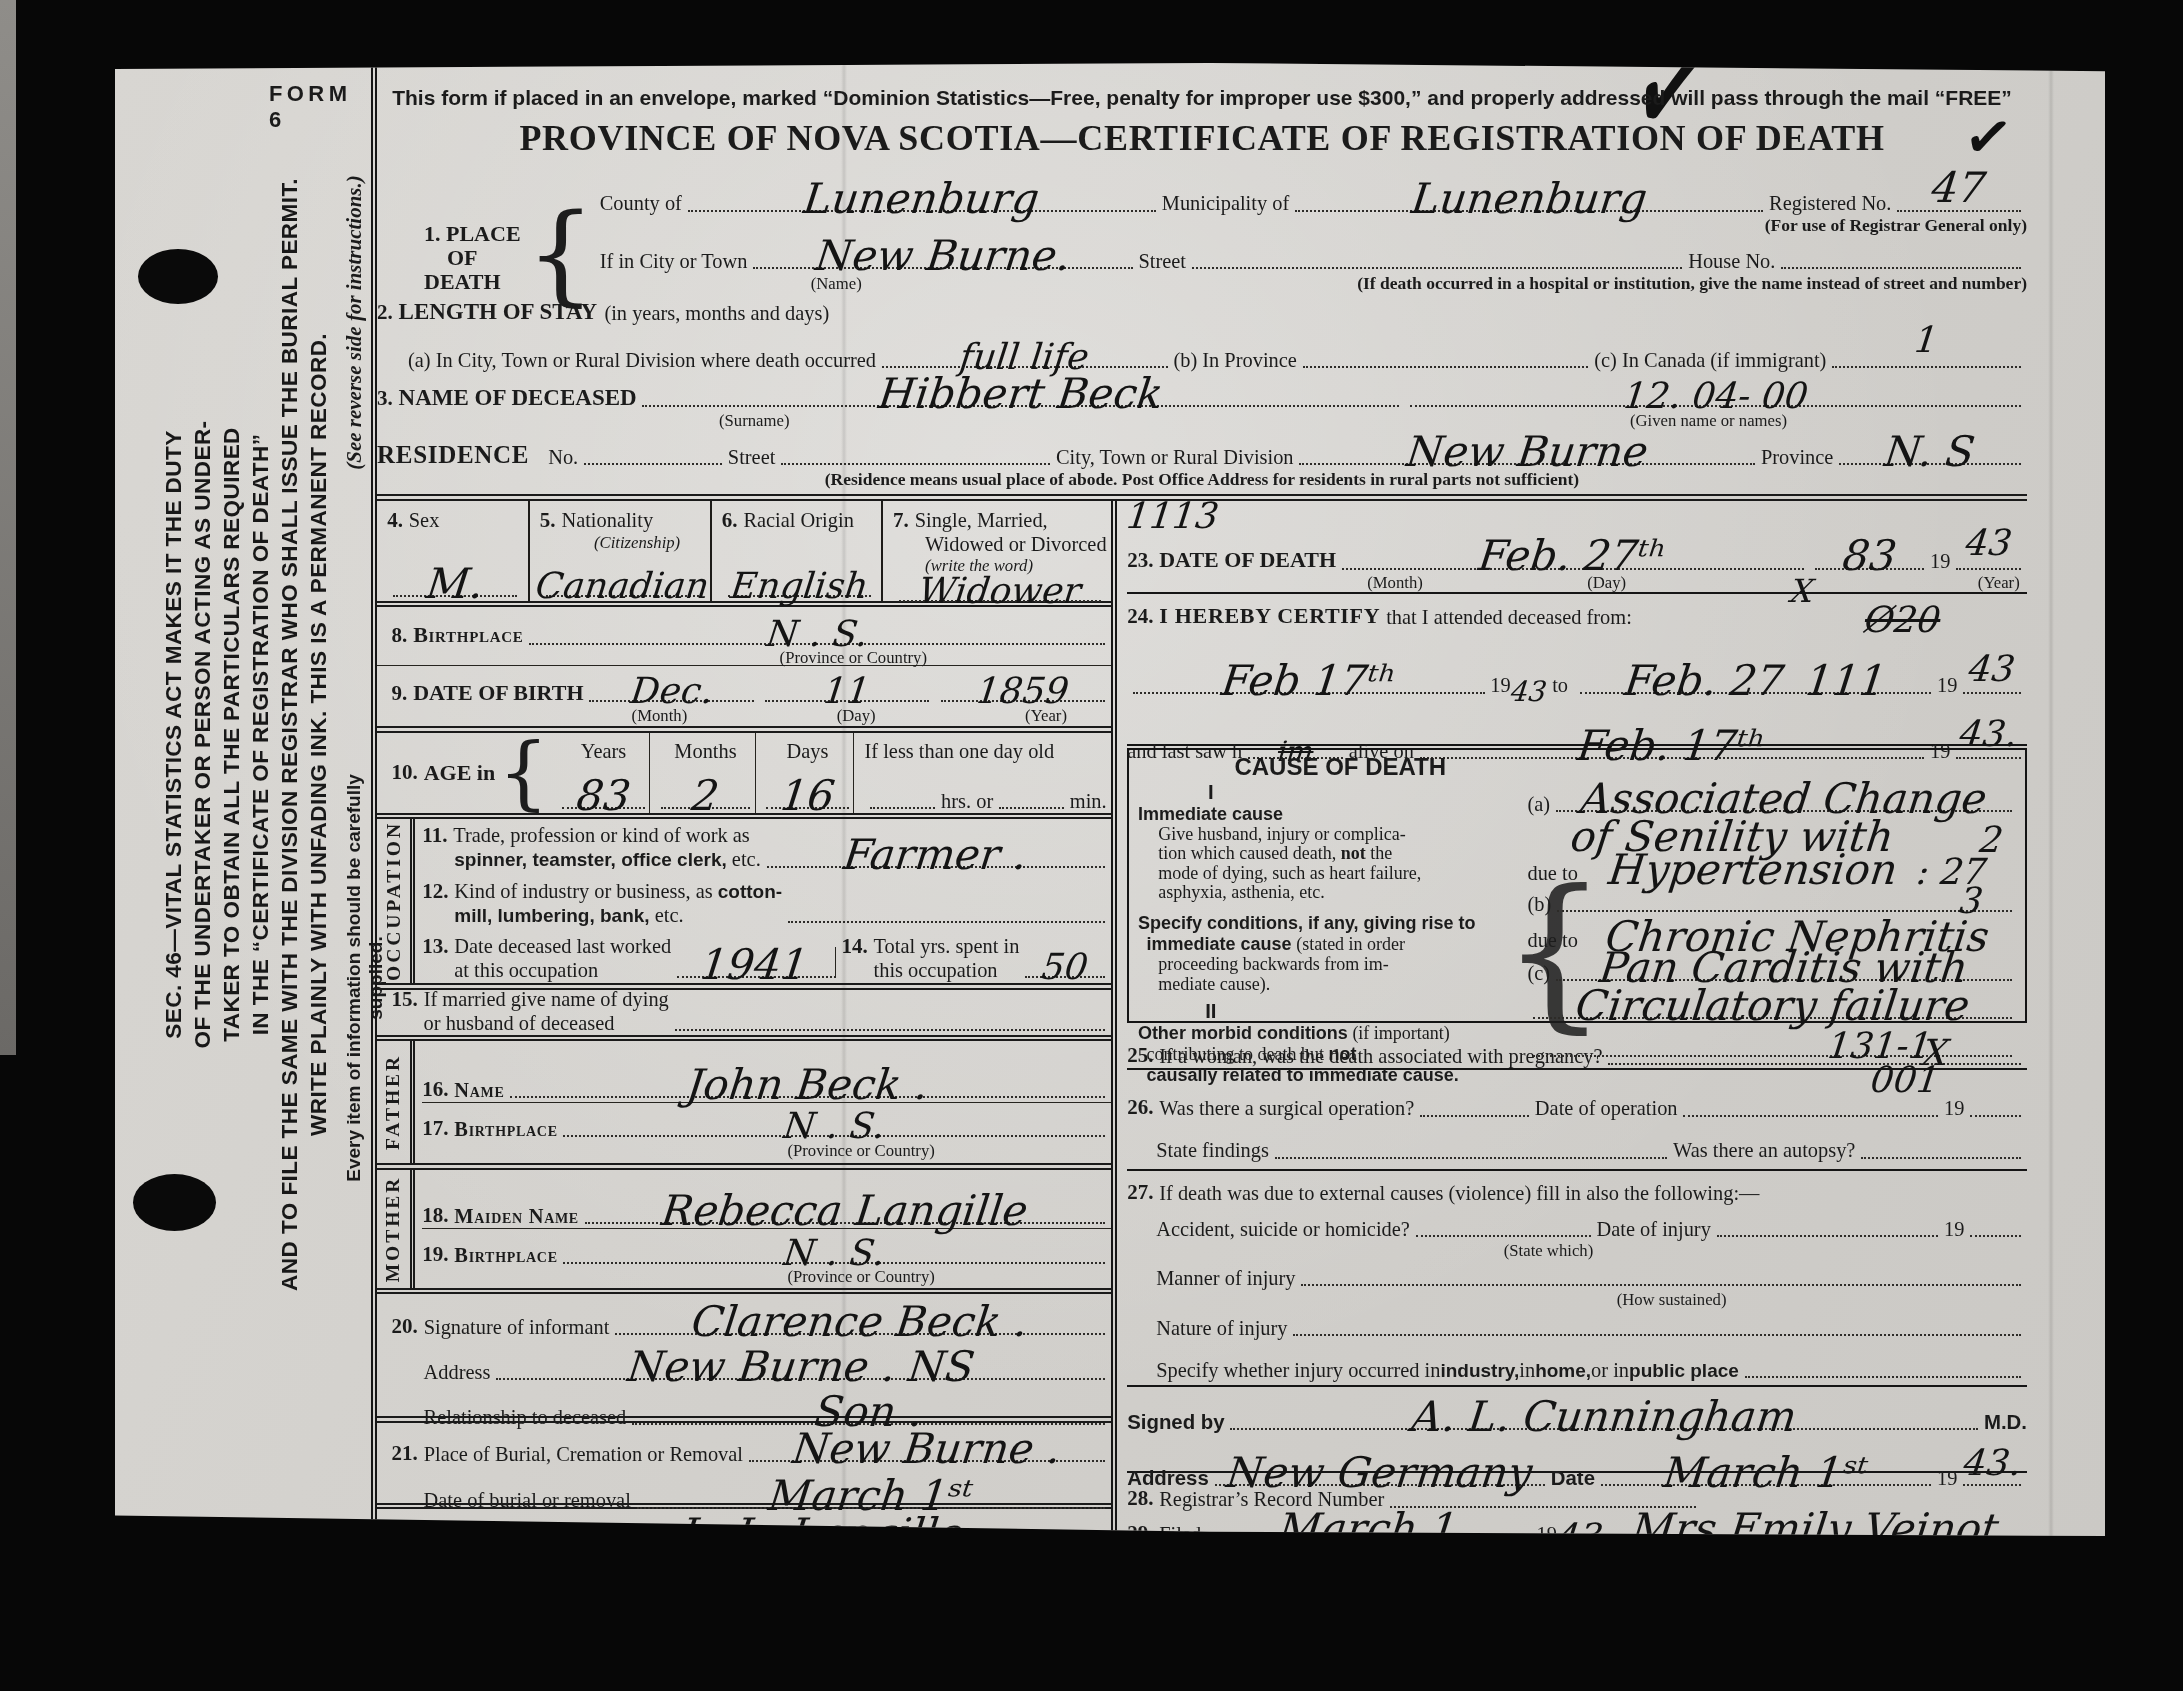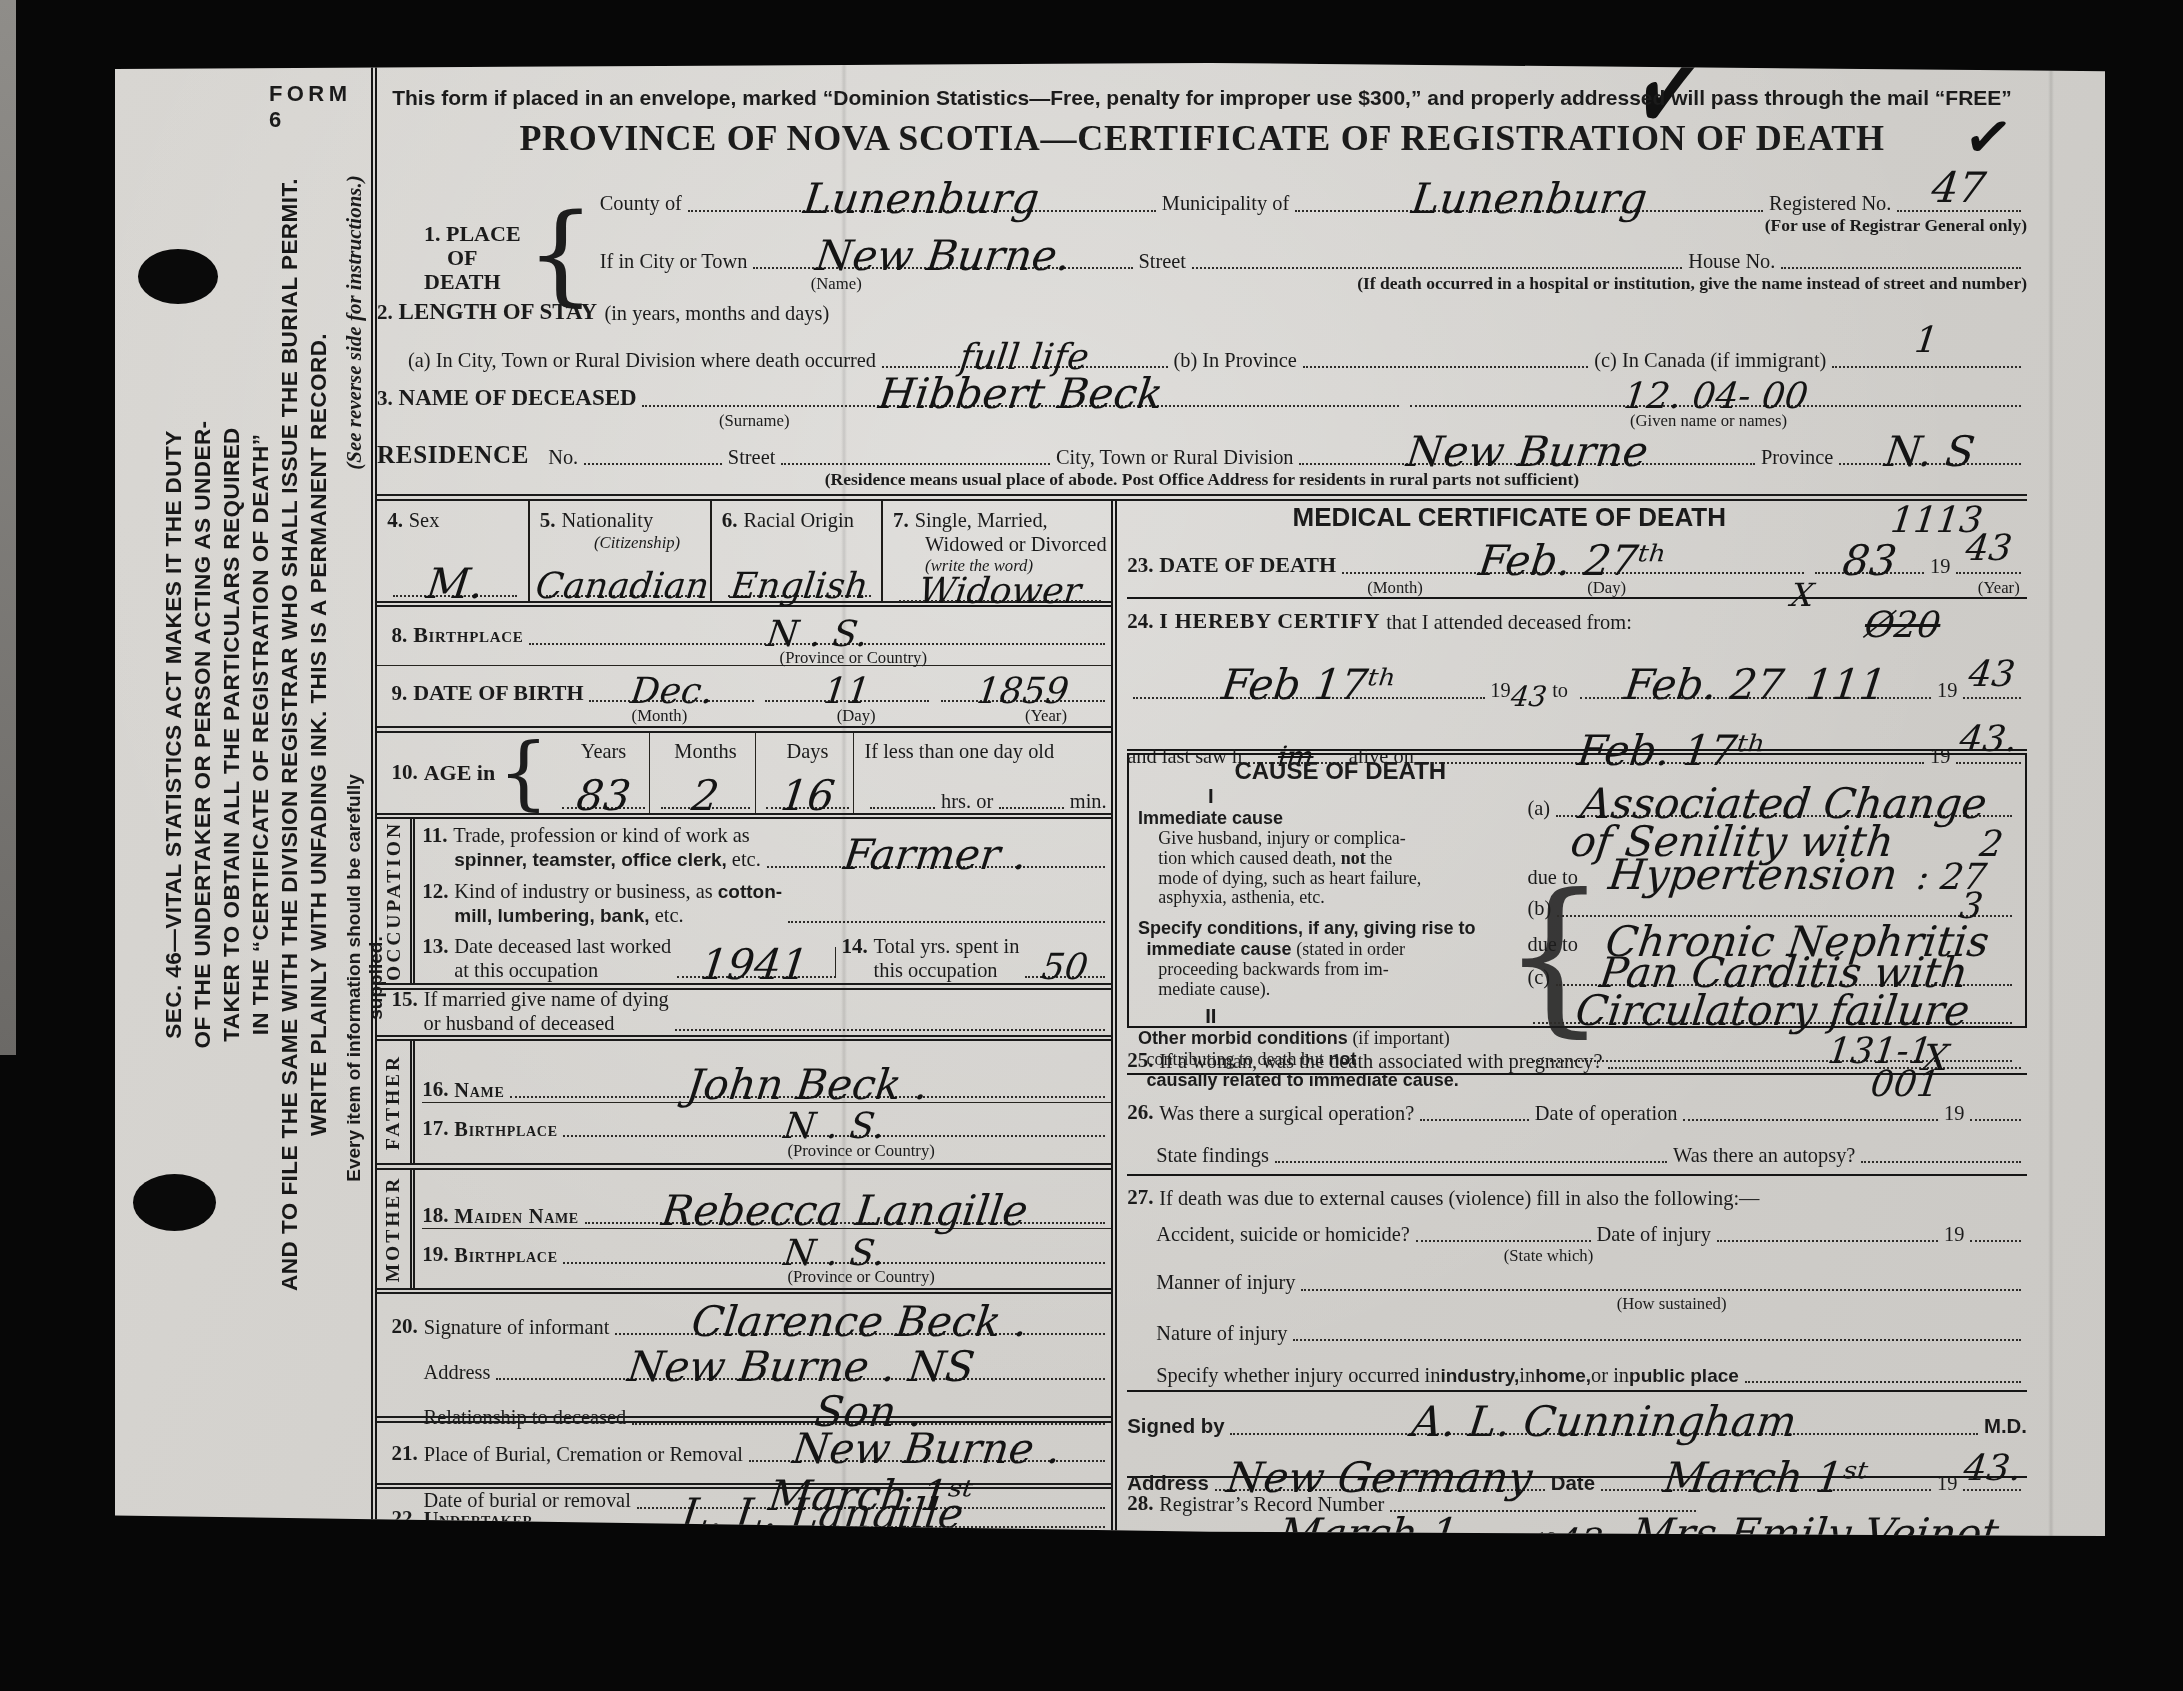--- a/index.html
+++ b/index.html
@@ -445,21 +445,21 @@
           </div>
           <div class="row" style="padding-top:10.2px">
             <span class="lbl" style="padding-left:32px">Relationship to deceased</span>
             <span class="dl">
                 <span class="hw hw-xl">Son .</span>
               </span>
           </div>
         </div>
         <div class="dr"></div>
 
-        <div style="padding-left:14.6px; height:60px">
+        <div style="padding-left:14.6px; height:80px">
           <div class="row" style="padding-top:8.7px">
             <span class="num">21.</span>
             <span class="lbl">Place of Burial, Cremation or Removal</span>
             <span class="dl">
                 <span class="hw hw-xl">New   Burne .</span>
               </span>
           </div>
           <div class="row" style="padding-top:11.6px">
             <span class="lbl" style="padding-left:32px">Date of burial or removal</span>
             <span class="dl">
@@ -477,21 +477,20 @@
                 <span class="hw hw-xl">L.   L.   Langille</span>
               </span>
           </div>
           <div class="cap" style="padding-left:277px">(Name and address)</div>
         </div>
       </div>
 
       <div class="rcol">
 
         <div class="row">
-          <div style="flex:1; text-align:center; font-weight:bold; font-size:26px; font-family:'Liberation Sans',sans-serif; padding-top:1.5px">MEDICAL CERTIFICATE OF DEATH</div>
           <span class="hw hw-lg" style="margin:0 44px -2.9px 0">1113</span>
         </div>
 
         <div style="height:64px">
           <div class="row">
             <span class="num">23.</span>
             <span class="lbl b" style="font-size:22px">DATE OF DEATH</span>
             <span class="dl">
                 <span class="hw hw-xl">Feb.   27ᵗʰ</span>
               </span>

